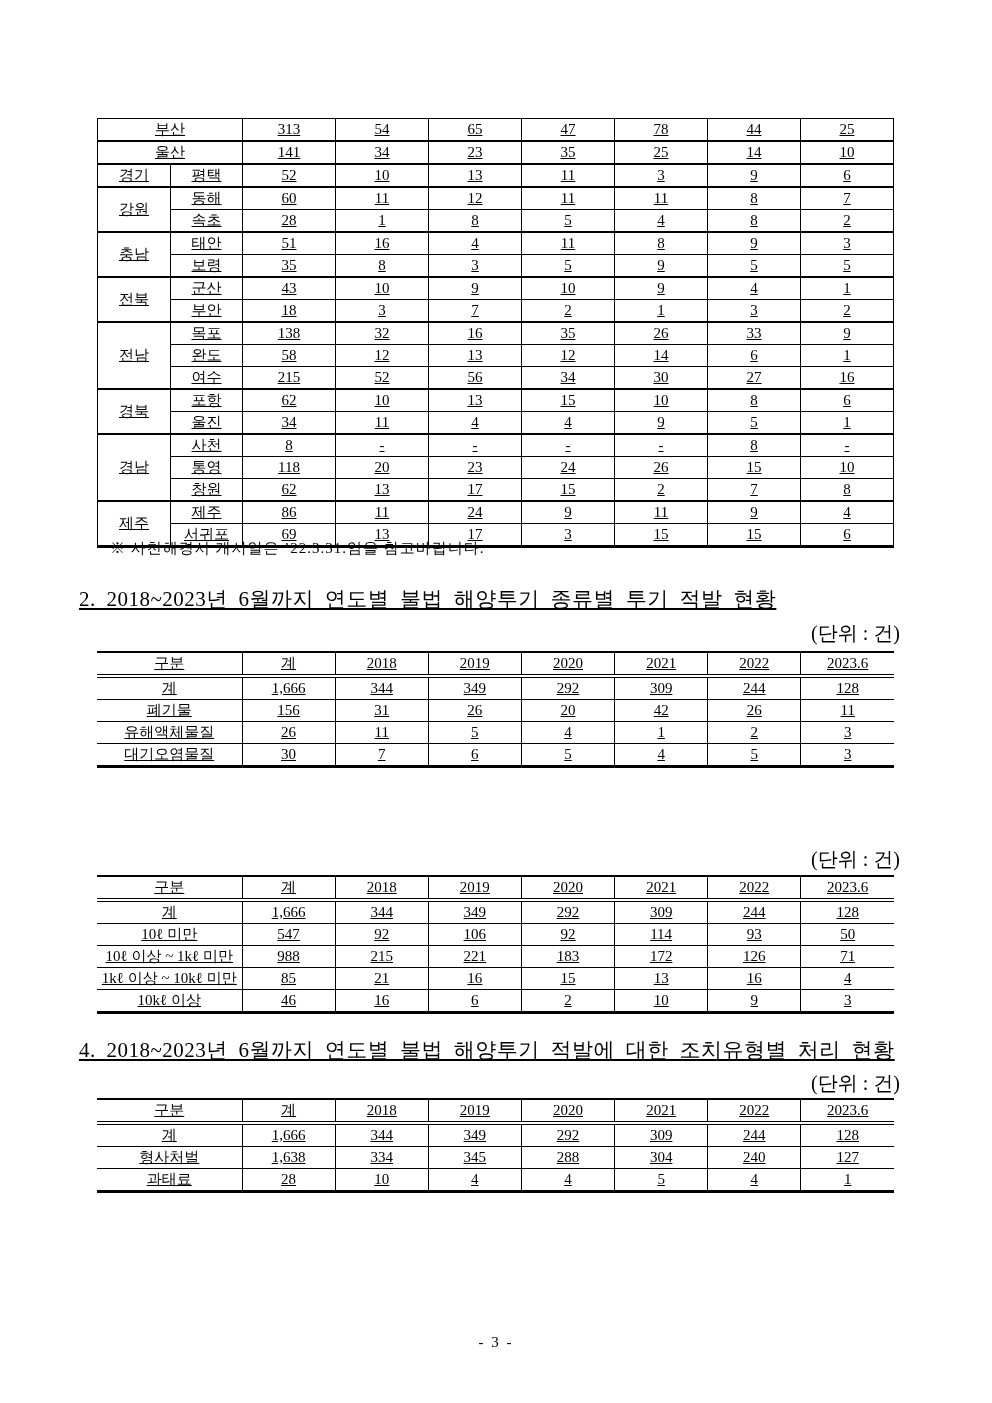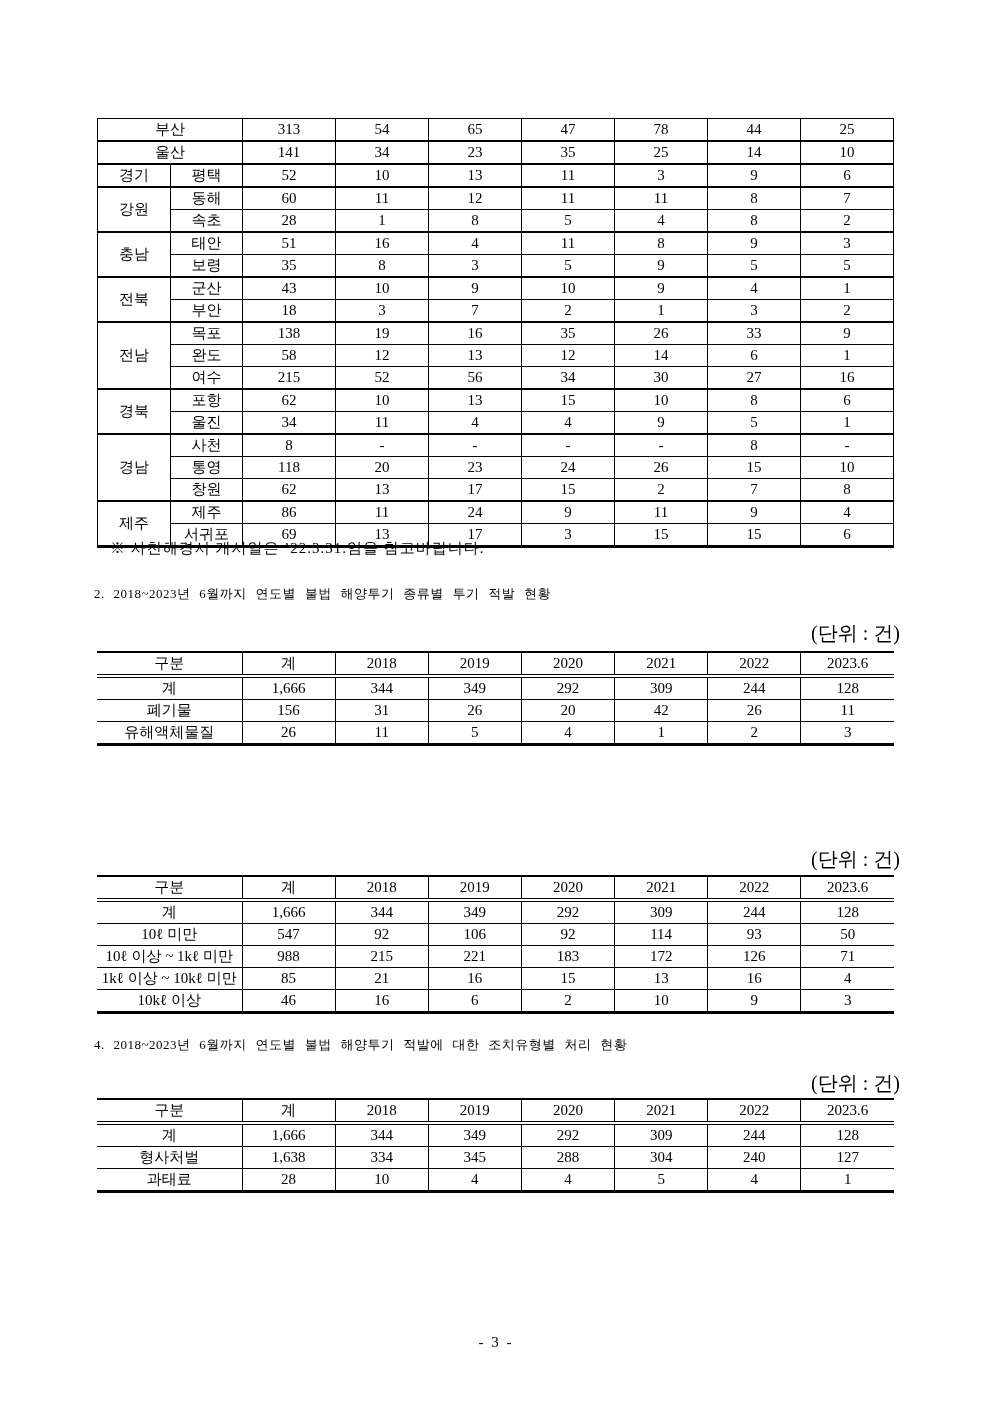--- a/index.html
+++ b/index.html
@@ -1,21 +1,21 @@
 <!DOCTYPE html>
 <html><head>
 <meta charset="utf-8">
 <style>
   html,body { margin:0; padding:0; background:#e8e8e8; }
   .page {
     position:relative; width:992px; height:1403px; margin:0 auto;
     background:#ffffff; color:#000;
     font-family:"Liberation Serif","DejaVu Serif",serif;
   }
-  table { border-collapse:collapse; table-layout:fixed; }
+  table { border-collapse:collapse; table-layout:fixed;text-decoration:underline; }
   td, th {
     font-size:15px; font-weight:normal; text-align:center;
     padding:0; height:21px; line-height:21px;
     white-space:nowrap; overflow:hidden;
   }
   
   #regional-table {
     position:absolute; left:97px; top:118px; width:797px;
     border:1px solid #000; border-bottom:3px solid #000;
   }
@@ -26,21 +26,21 @@
   .sec-table {
     position:absolute; left:97px; width:797px;
     border-top:2px solid #000; border-bottom:3px solid #000;
   }
   .sec-table th, .sec-table td { border:1px solid #000; }
   .sec-table th:first-child, .sec-table td:first-child { border-left:none;margin-top:48px; }
   .sec-table th:last-child,  .sec-table td:last-child  { border-right:none; }
   .sec-table thead th { border-top:none; border-bottom:4px double #000; }
   
   .note { position:absolute; left:110px; top:539px; font-size:15px; letter-spacing:1px; }
-  .sec-heading { position:absolute; left:94px; font-size:13px; word-spacing:5px; letter-spacing:0.5px; }
+  .sec-heading { position:absolute; left:79px; font-size:21px; word-spacing:5px; letter-spacing:0.5px;text-decoration:underline; }
   .unit { position:absolute; right:92px; font-size:20px; }
   .footer { position:absolute; left:0; top:1334px; width:100%; text-align:center; font-size:15px; letter-spacing:2px; }
 </style>
 </head>
 <body>
 
 <div class="page">
 
   <table id="regional-table">
     <colgroup>
@@ -146,21 +146,21 @@
           <td>7</td>
           <td>2</td>
           <td>1</td>
           <td>3</td>
           <td>2</td>
         </tr>
         <tr class="group-start">
           <td rowspan="3">전남</td>
           <td>목포</td>
           <td>138</td>
-          <td>19</td>
+          <td>32</td>
           <td>16</td>
           <td>35</td>
           <td>26</td>
           <td>33</td>
           <td>9</td>
         </tr>
         <tr>
           <td>완도</td>
           <td>58</td>
           <td>12</td>
@@ -307,20 +307,30 @@
         <tr>
           <td>유해액체물질</td>
           <td>26</td>
           <td>11</td>
           <td>5</td>
           <td>4</td>
           <td>1</td>
           <td>2</td>
           <td>3</td>
         </tr>
+        <tr>
+          <td>대기오염물질</td>
+          <td>30</td>
+          <td>7</td>
+          <td>6</td>
+          <td>5</td>
+          <td>4</td>
+          <td>5</td>
+          <td>3</td>
+        </tr>
       </tbody>
     </table>
 
   <div class="unit" style="top:846px">(단위 : 건)</div>
   <table class="sec-table" style="top:875px">
       <colgroup>
         <col style="width: 145px;">
         <col>
         <col>
         <col>

